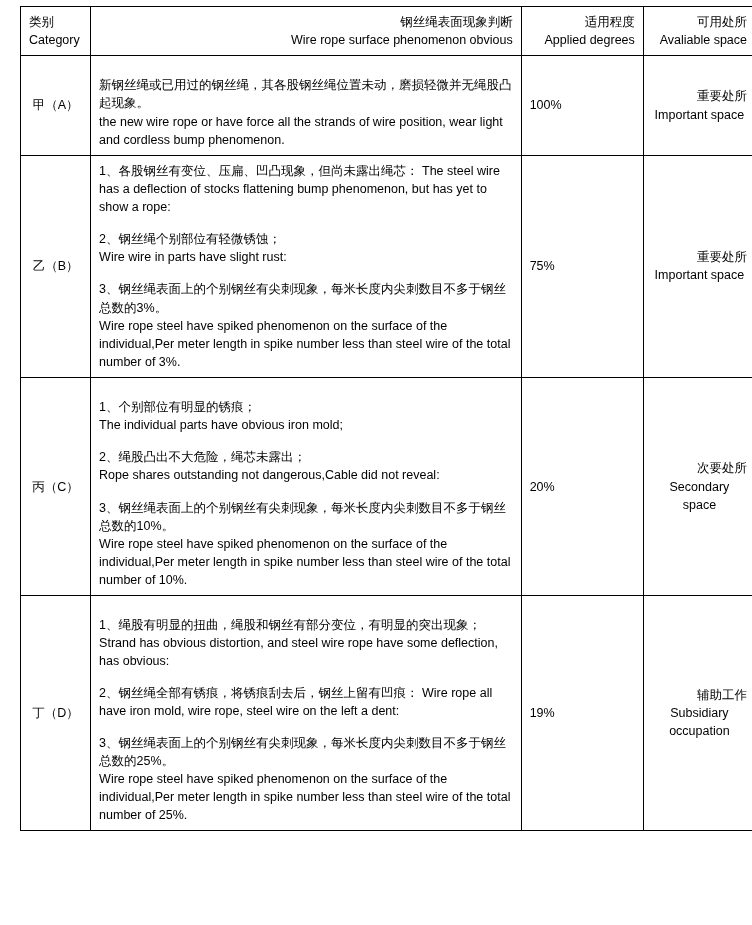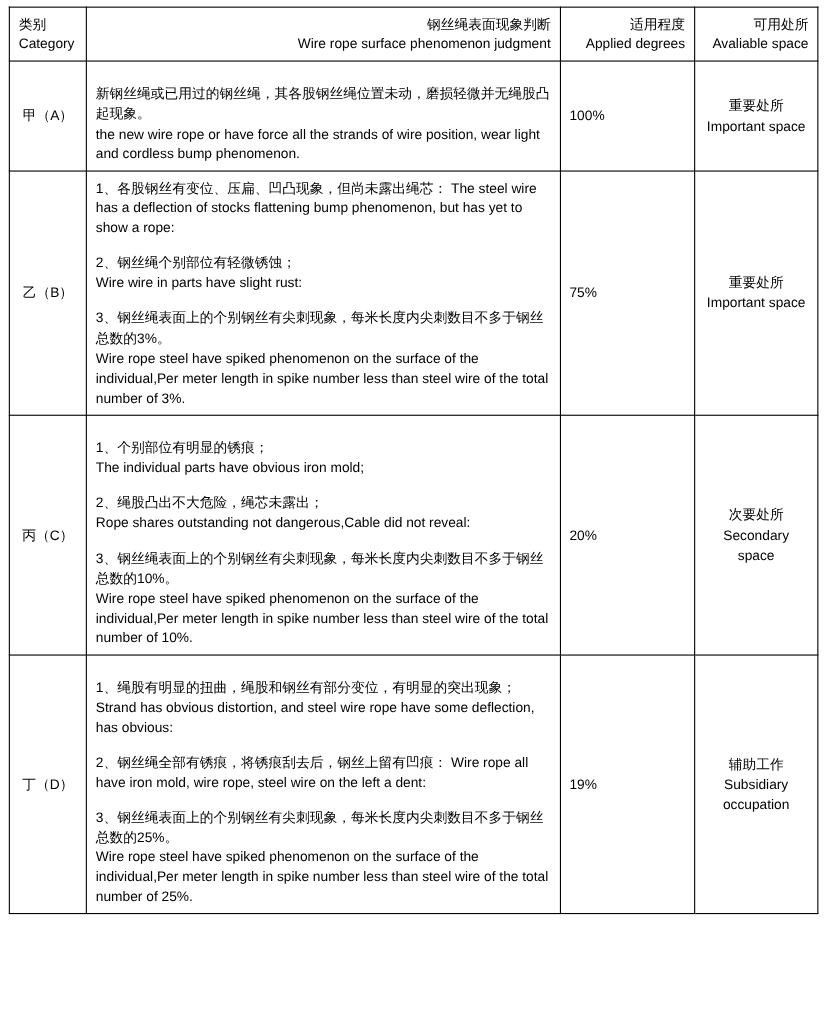--- a/index.html
+++ b/index.html
@@ -11,21 +11,21 @@
     width: 752px;
     height: 925px;
     font-family: "Liberation Sans", sans-serif;
     color: #000000;
   }
   .page {
     width: 624px;
     height: 925px;
     position: relative;
     box-sizing: border-box;
-    padding: 6px 8px 8px 8px;
+    padding: 6px 8px 8px 20px;
   }
   table.grid {
     border-collapse: collapse;
     width: 736px;
     table-layout: fixed;
     border: 1px solid #000;
   }
   table.grid td, table.grid th {
     border: 1px solid #000;
     vertical-align: middle;
@@ -83,21 +83,21 @@
   }
   .deg {
     text-align: left;
     font-size: 12.5px;
   }
   .space {
     text-align: center;
     font-size: 12.5px;
     line-height: 1.55;
   }
-  .space .cn { display: block; }
+  .space .cn { display: block; text-align: right; }
   .space .en { display: block; }
 
   .note {
     width: 736px;
     box-sizing: border-box;
     border: 1px solid #000;
     border-top: none;
     padding: 7px 9px 9px 9px;
     font-size: 12.5px;
     line-height: 1.55;
@@ -118,21 +118,21 @@
       <col class="col-space">
     </colgroup>
     <thead>
       <tr>
         <td class="hd hd-left">
           <span class="cn">类别</span>
           <span class="en">Category</span>
         </td>
         <td class="hd">
           <span class="cn">钢丝绳表面现象判断</span>
-          <span class="en">Wire rope surface phenomenon judgment</span>
+          <span class="en">Wire rope surface phenomenon obvious</span>
         </td>
         <td class="hd">
           <span class="cn">适用程度</span>
           <span class="en">Applied degrees</span>
         </td>
         <td class="hd">
           <span class="cn">可用处所</span>
           <span class="en">Avaliable space</span>
         </td>
       </tr>

